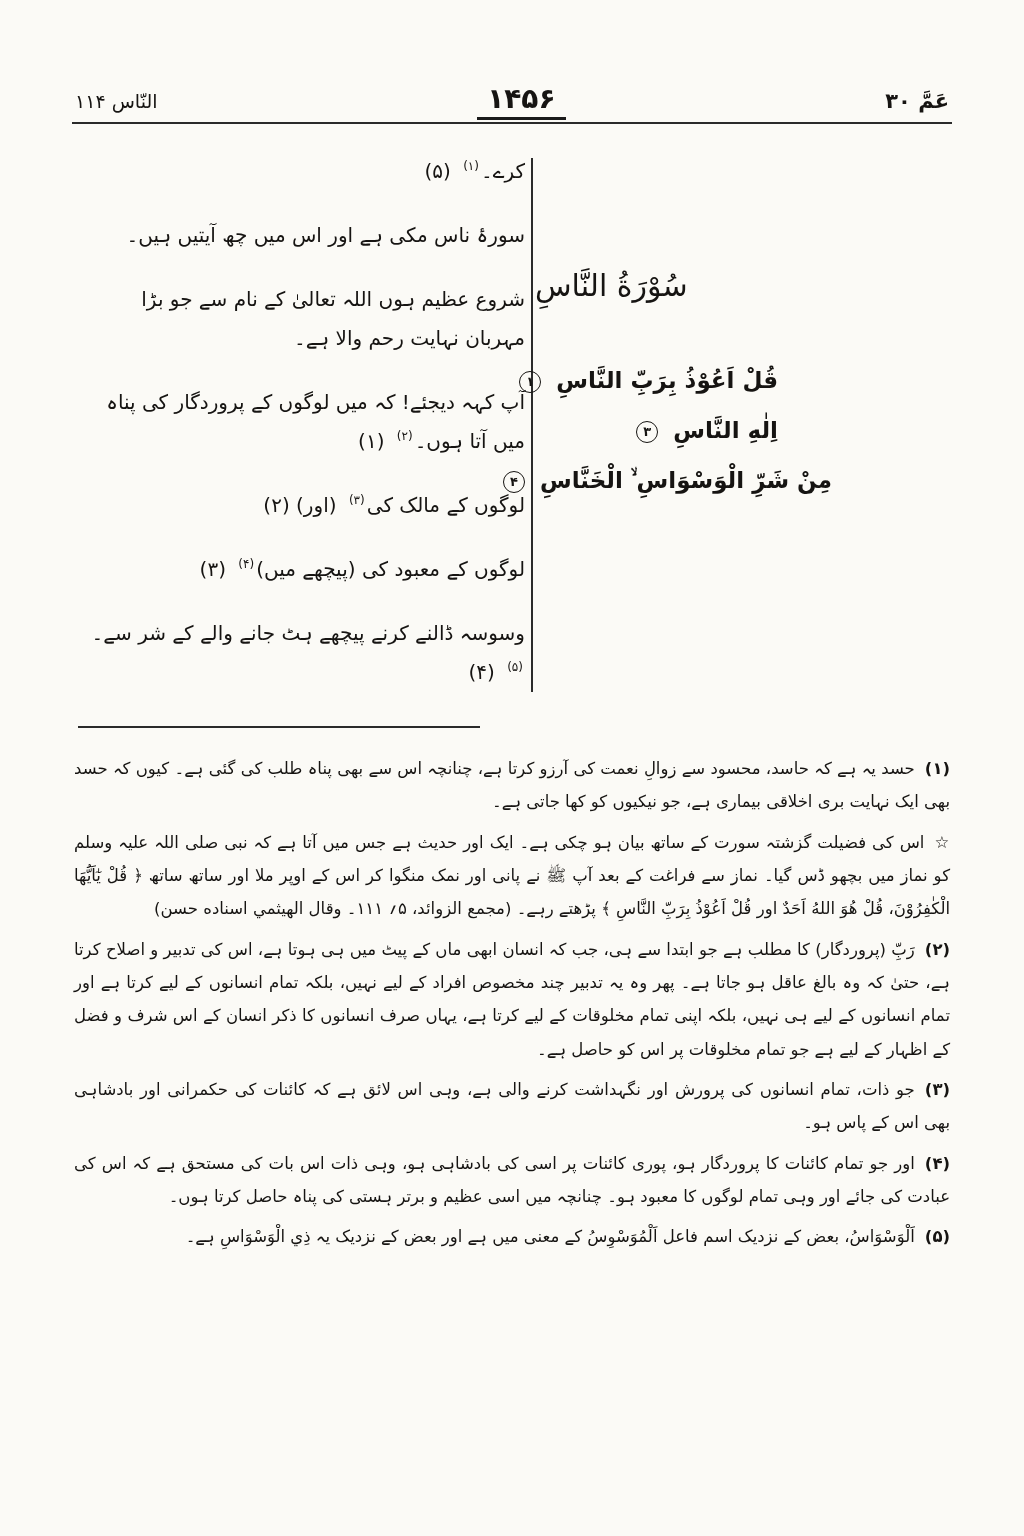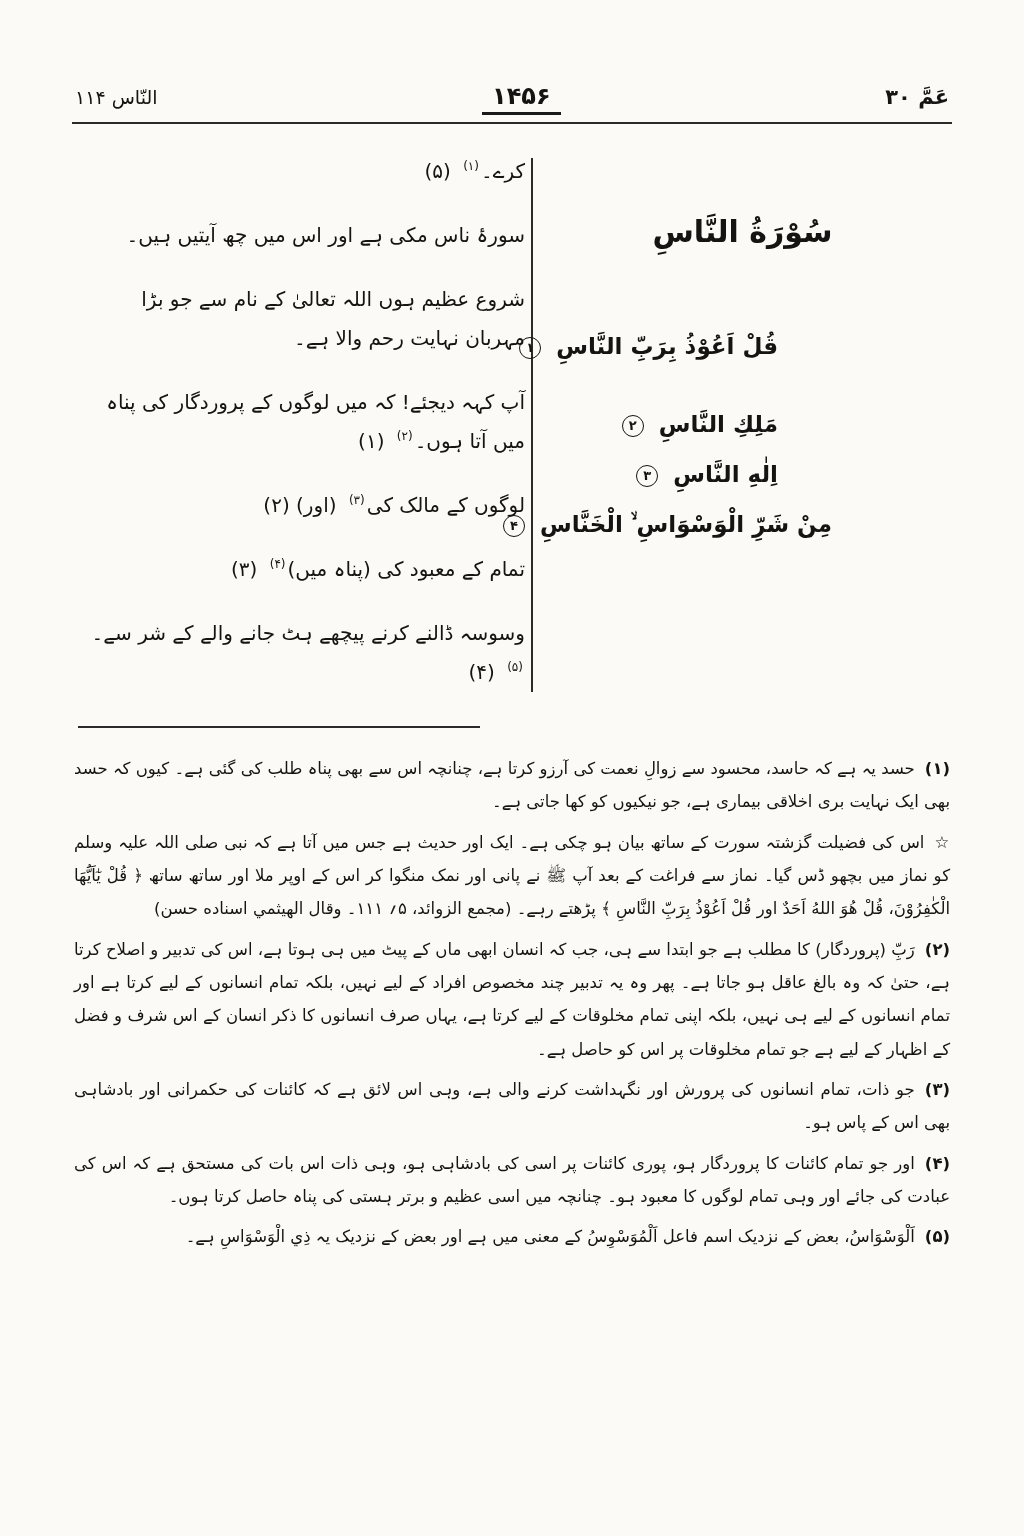--- a/index.html
+++ b/index.html
@@ -19,21 +19,21 @@
     position: absolute;
     top: 82px; right: 75px; left: 75px;
     display: flex;
     justify-content: space-between;
     align-items: baseline;
     direction: rtl;
     font-size: 21px;
   }
   .juz-label { font-weight: bold; }
   .page-number {
-    font-size: 24px;
+    font-size: 28px;
     font-weight: bold;
     border-bottom: 3px solid #1a1a1a;
     padding: 0 10px 2px 10px;
   }
   .surah-ref { font-size: 19px; }
   .header-rule {
     position: absolute;
     top: 122px; right: 72px; left: 72px;
     border-top: 2px solid #2a2a2a;
   }
@@ -45,39 +45,39 @@
     height: 534px;
     width: 2px;
     background: #2a2a2a;
   }
   .quran-col {
     position: absolute;
     left: 535px; width: 415px; top: 150px;
     direction: rtl;
   }
   .surah-title {
-    text-align: center;
+    text-align: left;
     font-size: 30px;
-    font-weight: bold;
-    margin-top: 64px;
+    font-weight: normal;
+    margin-top: 118px;
     letter-spacing: 1px;
   }
   .bismillah {
     text-align: center;
     font-size: 25px;
     font-weight: bold;
     margin-top: 50px;
   }
   .verse {
     text-align: right;
     font-size: 23px;
     font-weight: bold;
     white-space: nowrap;
   }
-  .verse.v1 { margin-top: 84px; padding-right: 172px; }
+  .verse.v1 { margin-top: 64px; padding-right: 172px; }
   .verse.v2 { margin-top: 52px; padding-right: 172px; }
   .verse.v3 { margin-top: 24px; padding-right: 172px; }
   .verse.v4 { margin-top: 24px; padding-right: 118px; }
   .ayah-num {
     display: inline-block;
     font-size: 13px;
     font-weight: bold;
     border: 1.5px solid #161412;
     border-radius: 50%;
     width: 22px; height: 22px;
@@ -138,24 +138,20 @@
 
   <div class="column-divider"></div>
 
   <div class="quran-col">
     <div class="surah-title">سُوْرَةُ النَّاسِ</div>
 
     <div class="verse v1">
       <span>قُلْ اَعُوْذُ بِرَبِّ النَّاسِ</span>
       <span class="ayah-num">۱</span>
     </div>
-    <div class="verse v2">
-      <span>مَلِكِ النَّاسِ</span>
-      <span class="ayah-num">۲</span>
-    </div>
     <div class="verse v3">
       <span>اِلٰهِ النَّاسِ</span>
       <span class="ayah-num">۳</span>
     </div>
     <div class="verse v4">
       <span>مِنْ شَرِّ الْوَسْوَاسِ ۙ الْخَنَّاسِ</span>
       <span class="ayah-num">۴</span>
     </div>
   </div>
 
@@ -174,21 +170,21 @@
     </div>
     <div class="tr-line">
       <span>آپ کہہ دیجئے! کہ میں لوگوں کے پروردگار کی پناہ میں آتا ہوں۔</span><sup>(۲)</sup>
       <span class="tr-verse-ref">(۱)</span>
     </div>
     <div class="tr-line">
       <span>لوگوں کے مالک کی</span><sup>(۳)</sup>
       <span class="tr-verse-ref">(اور) (۲)</span>
     </div>
     <div class="tr-line">
-      <span>تمام کے معبود کی (پناہ میں)</span><sup>(۴)</sup>
+      <span>لوگوں کے معبود کی (پیچھے میں)</span><sup>(۴)</sup>
       <span class="tr-verse-ref">(۳)</span>
     </div>
     <div class="tr-line">
       <span>وسوسہ ڈالنے کرنے پیچھے ہٹ جانے والے کے شر سے۔</span><sup>(۵)</sup>
       <span class="tr-verse-ref">(۴)</span>
     </div>
   </div>
 
   <div class="footnote-rule"></div>
 

